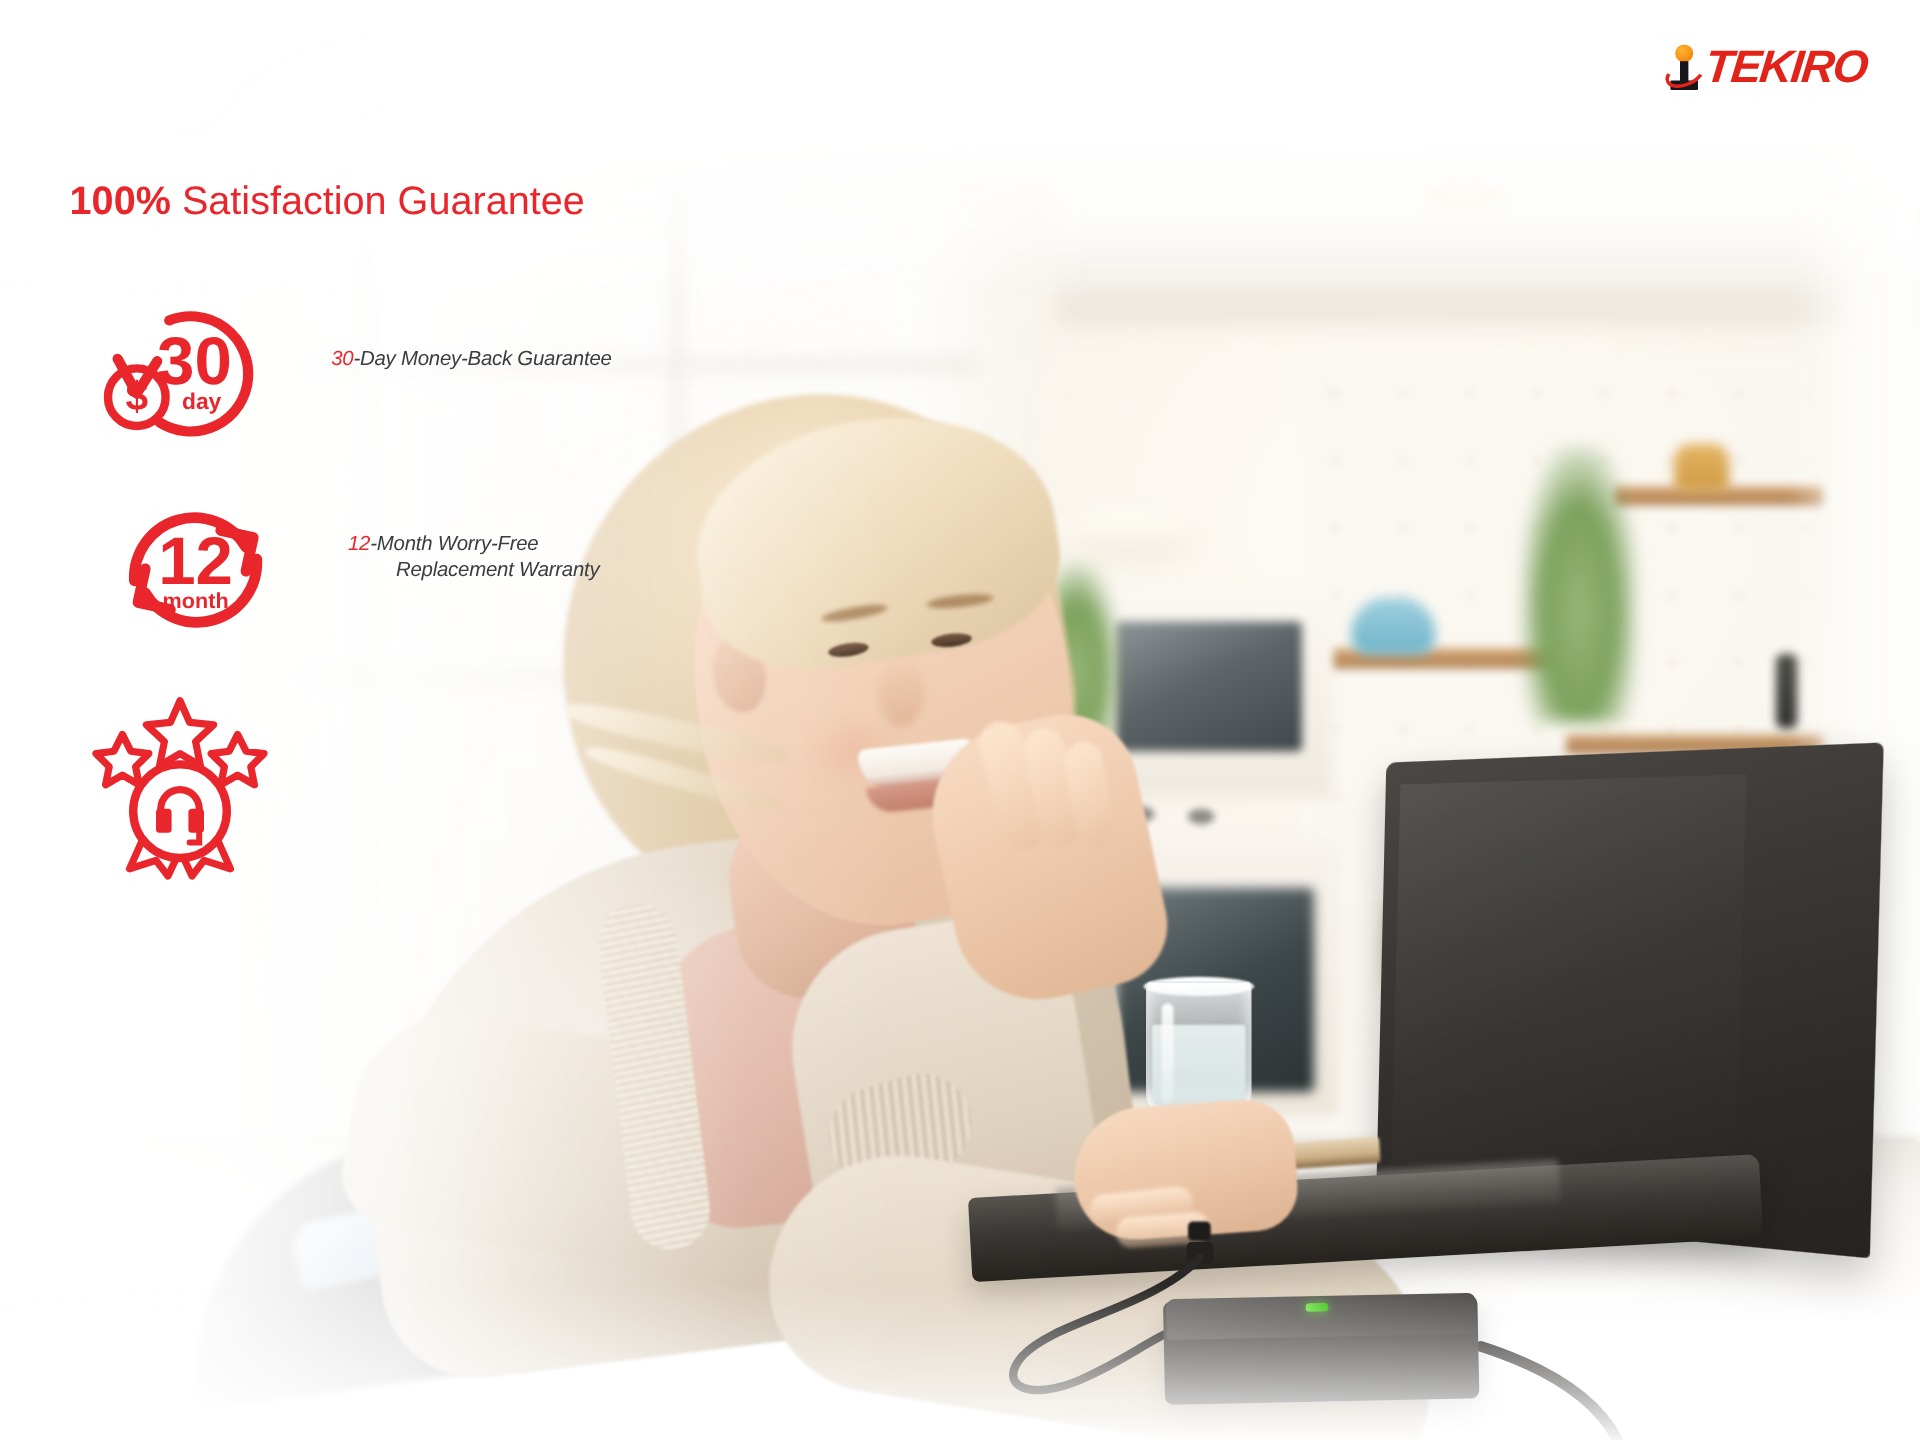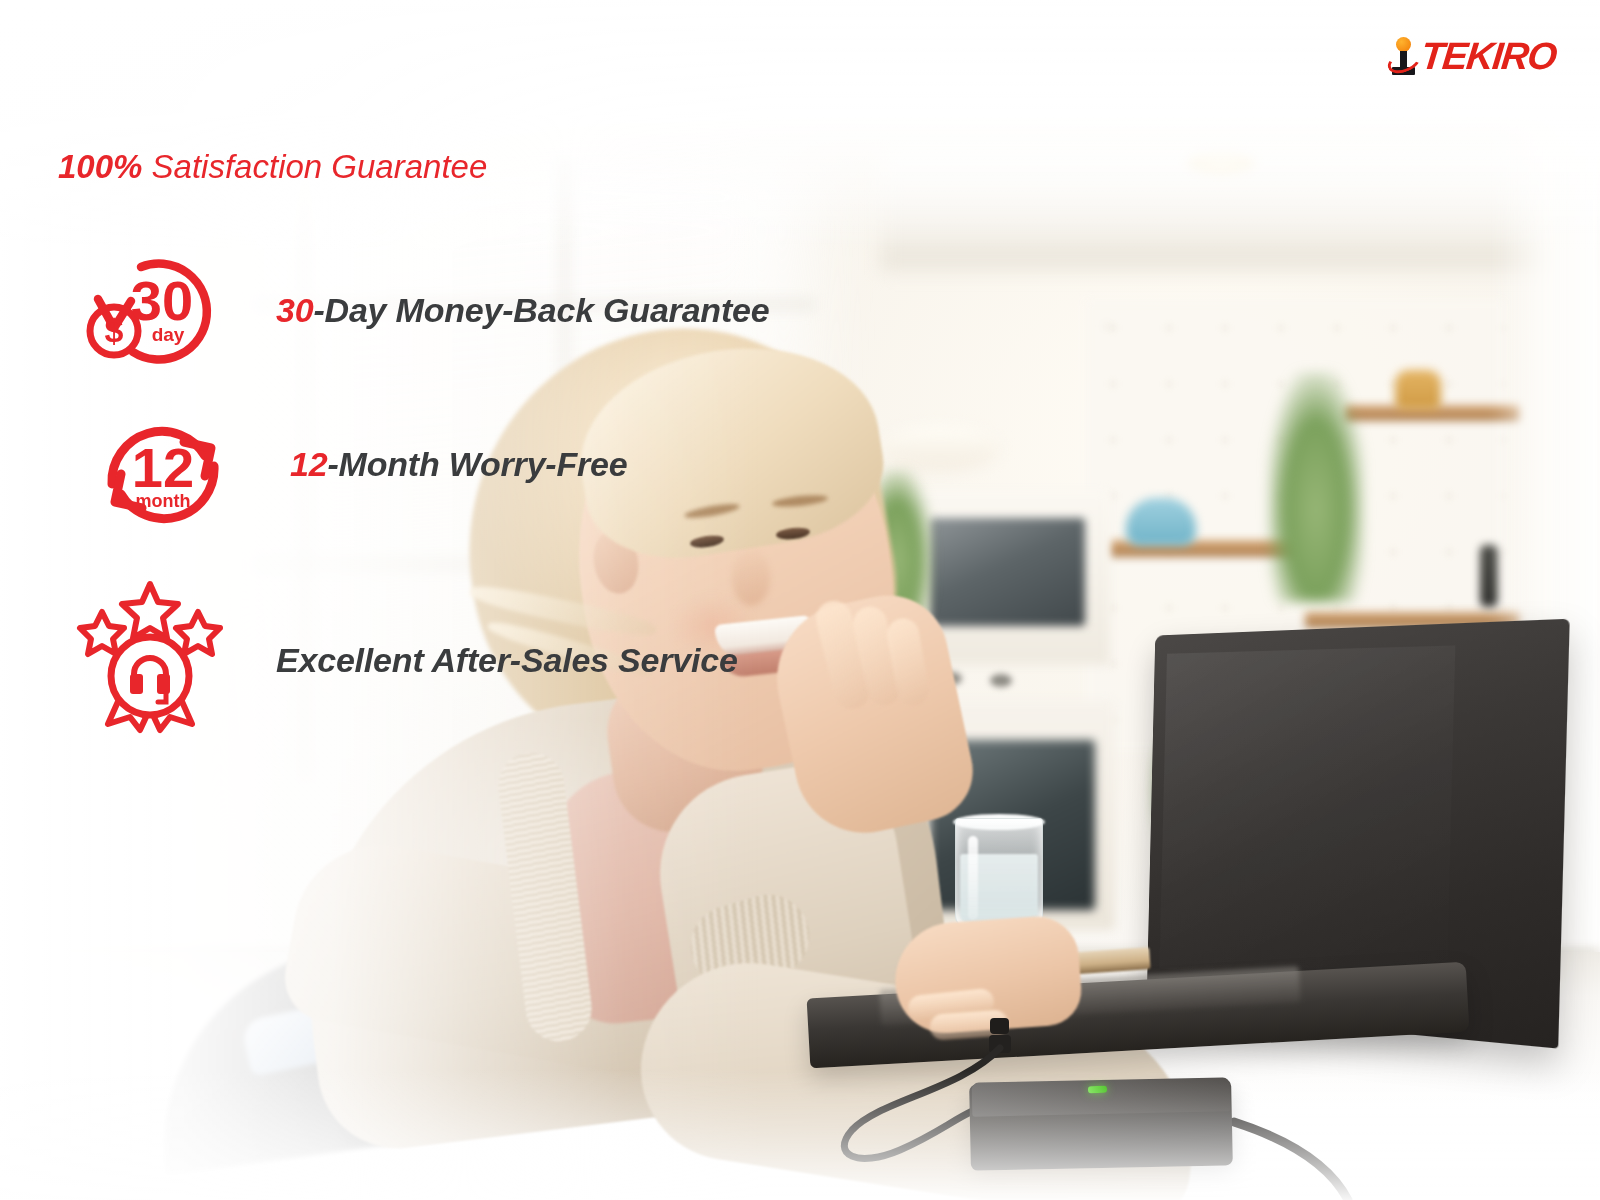--- a/index.html
+++ b/index.html
@@ -502,35 +502,35 @@
 
   
   .headline {
     position:absolute; left:56px; top:72px;
     font-size:64px; font-weight:bold; color:#E8262B;
     letter-spacing:-1.3px; line-height:1;
     white-space:nowrap;
   }
   .subhead {
     position:absolute; left:58px; top:148px;
-    font-size:33px; font-style:italic; color:#E8262B;
+    font-size:33px; color:#E8262B;
     white-space:nowrap;
   }
   .subhead b { font-weight:bold; }
 
   
   .feature { position:absolute; display:flex; align-items:flex-start; }
   .f1 { left:78px; top:240px; }
   .f2 { left:92px; top:400px; }
   .f3 { left:78px; top:578px; }
 
   .icon-box { position:relative; width:170px; height:152px; flex:0 0 170px; }
 
   .feat-text {
-    font-size:34px; font-weight:bold; font-style:italic;
+    font-size:17px; font-weight:normal; font-style:italic;
     color:#3A3C3E; line-height:1.32;
     white-space:nowrap;
     letter-spacing:-0.2px;
   }
   .feat-text .num { color:#E8262B; }
   .t1 { position:absolute; left:198px; top:48px; }
   .t2 { position:absolute; left:198px; top:42px; }
   .t3 { position:absolute; left:198px; top:60px; }
   .indent { padding-left:40px; display:block; }
 
@@ -676,21 +676,21 @@
       <div class="icon-box">
         <svg class="ico" width="170" height="152" viewBox="0 0 170 152">
           <path d="M20 84 A50 50 0 0 1 113 56" fill="none" stroke="#E8262B" stroke-width="9" stroke-linecap="round"></path>
           <path d="M92 42 L119 48 L113 76" fill="none" stroke="#E8262B" stroke-width="9" stroke-linecap="round" stroke-linejoin="round"></path>
           <path d="M122 66 A50 50 0 0 1 29 94" fill="none" stroke="#E8262B" stroke-width="9" stroke-linecap="round"></path>
           <path d="M50 108 L23 102 L29 74" fill="none" stroke="#E8262B" stroke-width="9" stroke-linecap="round" stroke-linejoin="round"></path>
           <text class="ic-num" x="71" y="87" font-size="56" text-anchor="middle">12</text>
           <text class="ic-unit" x="71" y="107" font-size="18" text-anchor="middle">month</text>
         </svg>
       </div>
-      <div class="feat-text t2"><span class="num">12</span><span>-Month Worry-Free</span></div>
+      <div class="feat-text t2"><span class="num">12</span><span>-Month Worry-Free</span><span class="indent">Replacement Warranty</span></div>
     </div>
 
     <div class="feature f3">
       <div class="icon-box">
         <svg class="ico" width="170" height="152" viewBox="0 0 170 152">
 
           <path d="M72 6 L80 24 L100 26 L85 40 L89 60 L72 50 L55 60 L59 40 L44 26 L64 24 Z" fill="none" stroke="#E8262B" stroke-width="6" stroke-linejoin="round"></path>
           <path d="M24 34 L31 48 L46 50 L35 61 L38 76 L24 68 L10 76 L13 61 L2 50 L17 48 Z" fill="none" stroke="#E8262B" stroke-width="6" stroke-linejoin="round"></path>
           <path d="M120 34 L127 48 L142 50 L131 61 L134 76 L120 68 L106 76 L109 61 L98 50 L113 48 Z" fill="none" stroke="#E8262B" stroke-width="6" stroke-linejoin="round"></path>
 
@@ -698,17 +698,16 @@
           <path d="M98 110 L114 146 L92 139 L82 152 L68 122 Z" fill="none" stroke="#E8262B" stroke-width="6" stroke-linejoin="round"></path>
 
           <circle cx="72" cy="98" r="39" fill="#ffffff" stroke="#E8262B" stroke-width="7"></circle>
 
           <path d="M56 96 A16 16 0 0 1 88 96" fill="none" stroke="#E8262B" stroke-width="6" stroke-linecap="round"></path>
           <rect x="52" y="96" width="13" height="20" rx="3" fill="#E8262B"></rect>
           <rect x="79" y="96" width="13" height="20" rx="3" fill="#E8262B"></rect>
           <path d="M88 116 L88 124 L80 124" fill="none" stroke="#E8262B" stroke-width="5" stroke-linecap="round"></path>
         </svg>
       </div>
-      <div class="feat-text t3">Excellent After-Sales Service</div>
     </div>
 
   </div>
 </div>
 
 </body></html>

